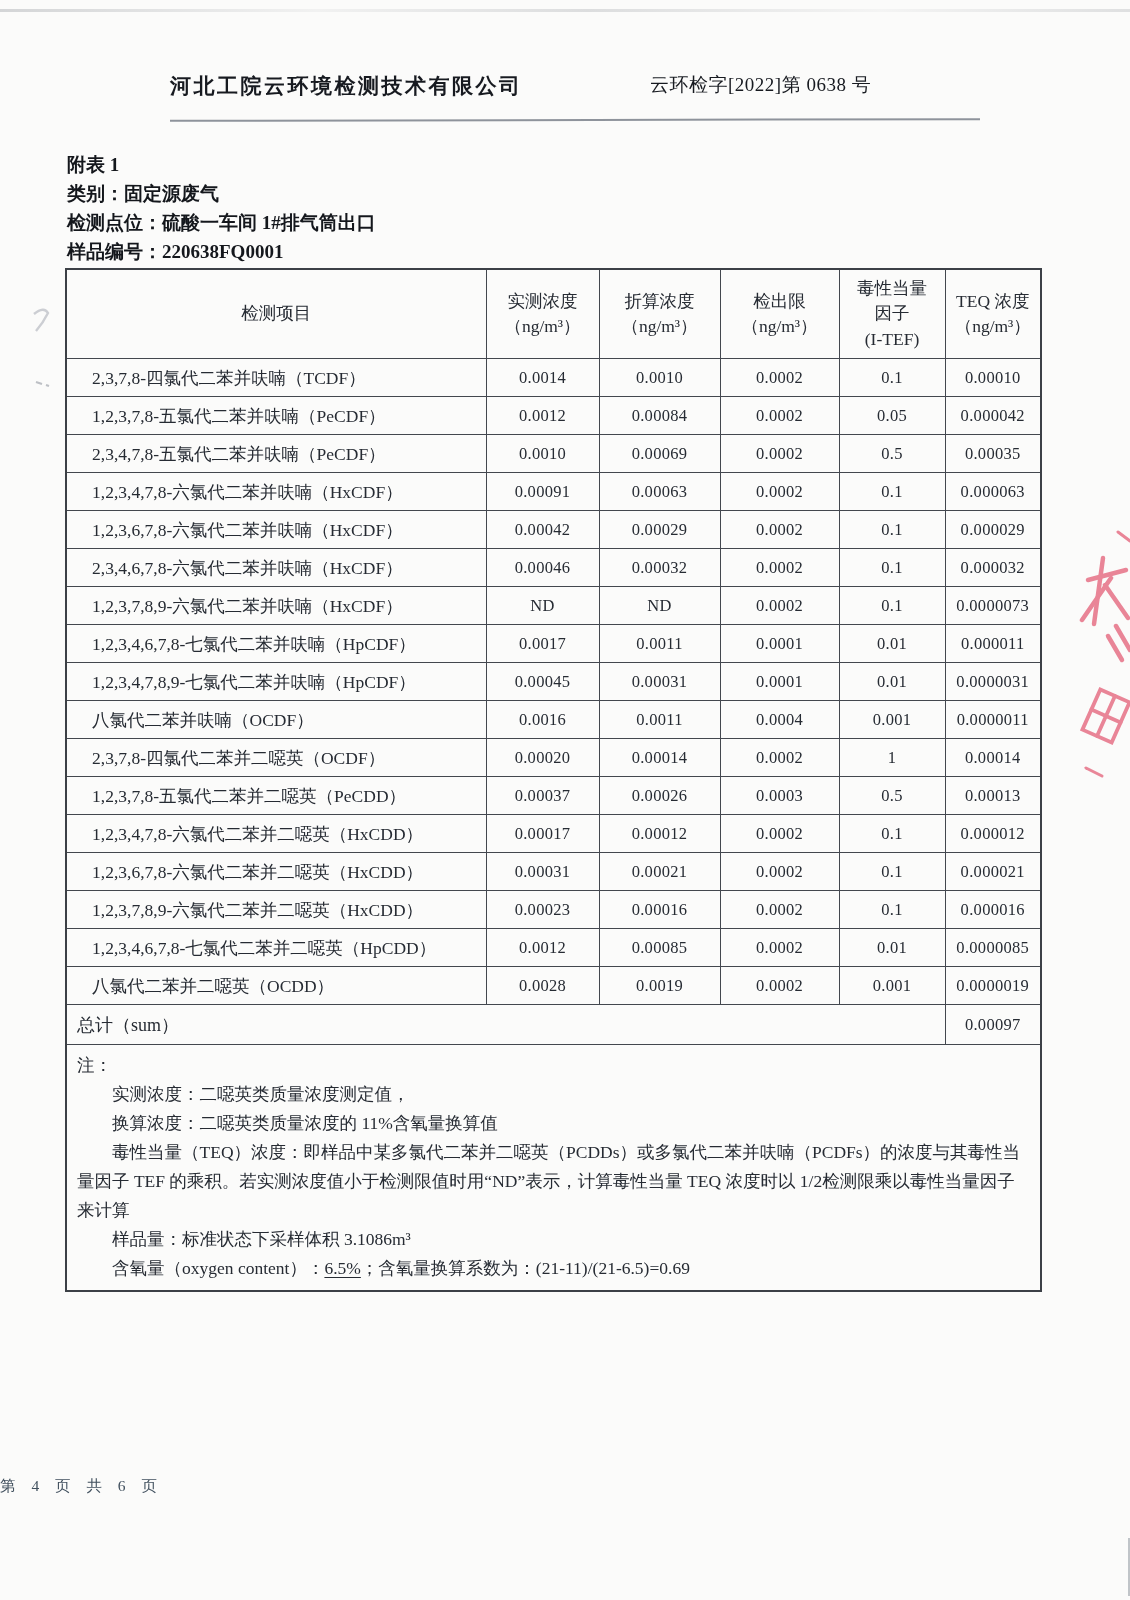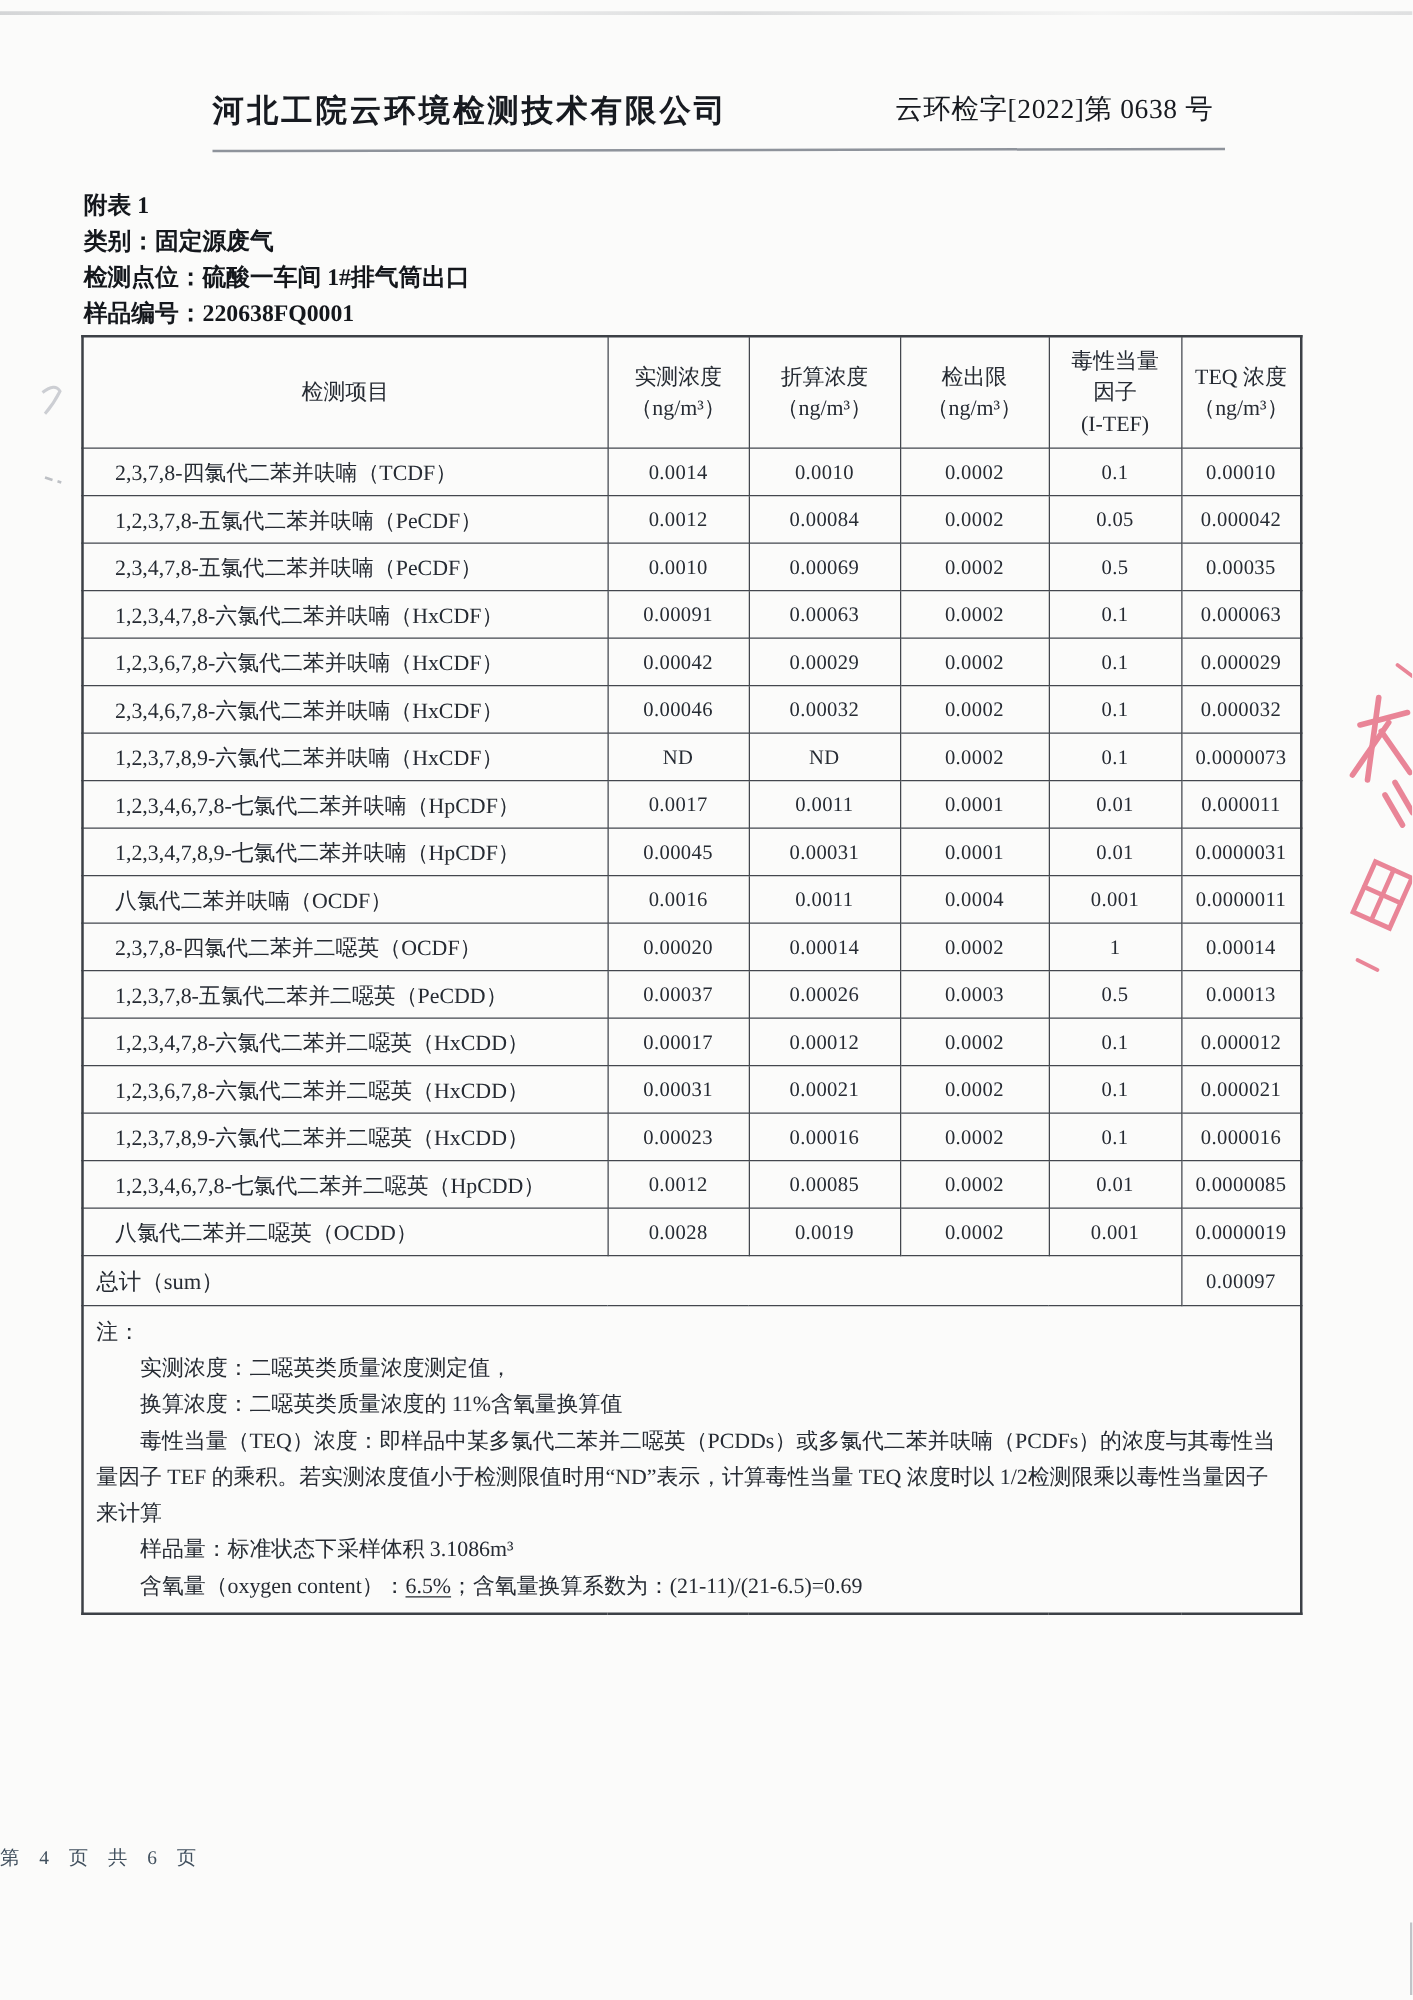--- a/index.html
+++ b/index.html
@@ -11,25 +11,25 @@
     color:#23272e;
     overflow:hidden;
   }
   .top-streak{
     position:absolute; top:9px; left:0; width:100%; height:3px;
     background:linear-gradient(90deg, rgba(110,115,123,.28), rgba(110,115,123,.07) 28%,
       rgba(110,115,123,.22) 52%, rgba(110,115,123,.05) 78%, rgba(110,115,123,.20));
   }
   .header-left{
     position:absolute; left:170px; top:72px;
-    font-size:25px; font-weight:600; letter-spacing:2.5px; color:#171a20;
+    font-size:21px; font-weight:600; letter-spacing:2.5px; color:#171a20;
   }
   .header-right{
-    position:absolute; left:716px; top:72px;
-    font-size:22px; font-weight:500; letter-spacing:0.5px; color:#171a20;
+    position:absolute; left:650px; top:72px;
+    font-size:19px; font-weight:500; letter-spacing:0.5px; color:#171a20;
   }
   .header-rule{
     position:absolute; left:170px; top:119px; width:810px; height:2px;
     background:#8e939b; transform:rotate(-0.12deg);
   }
   .doc-info{
     position:absolute; left:67px; top:150px;
     font-size:19px; font-weight:700; color:#14171c; line-height:29px;
   }
   table.report{

